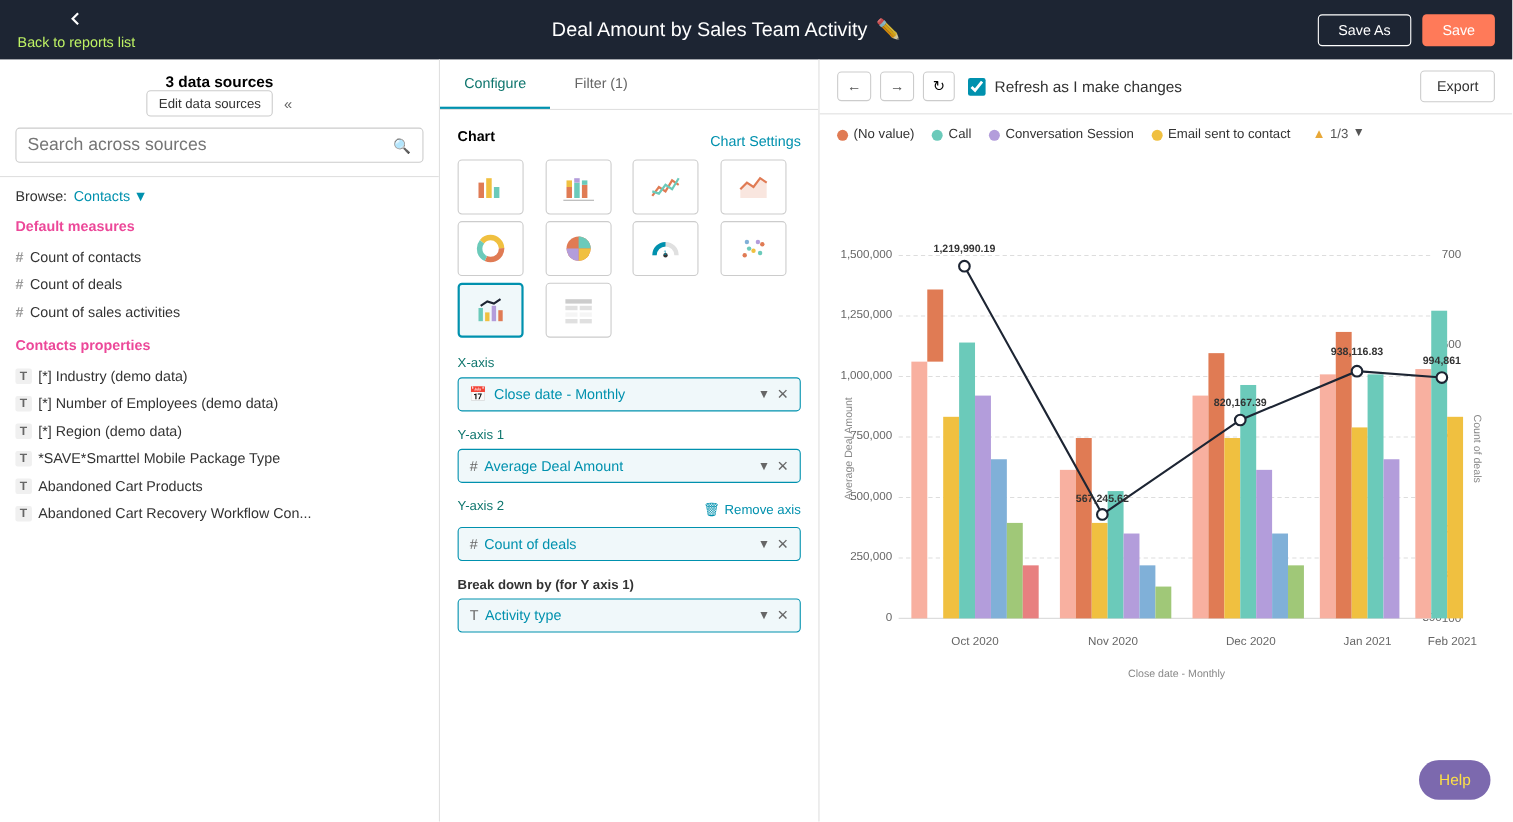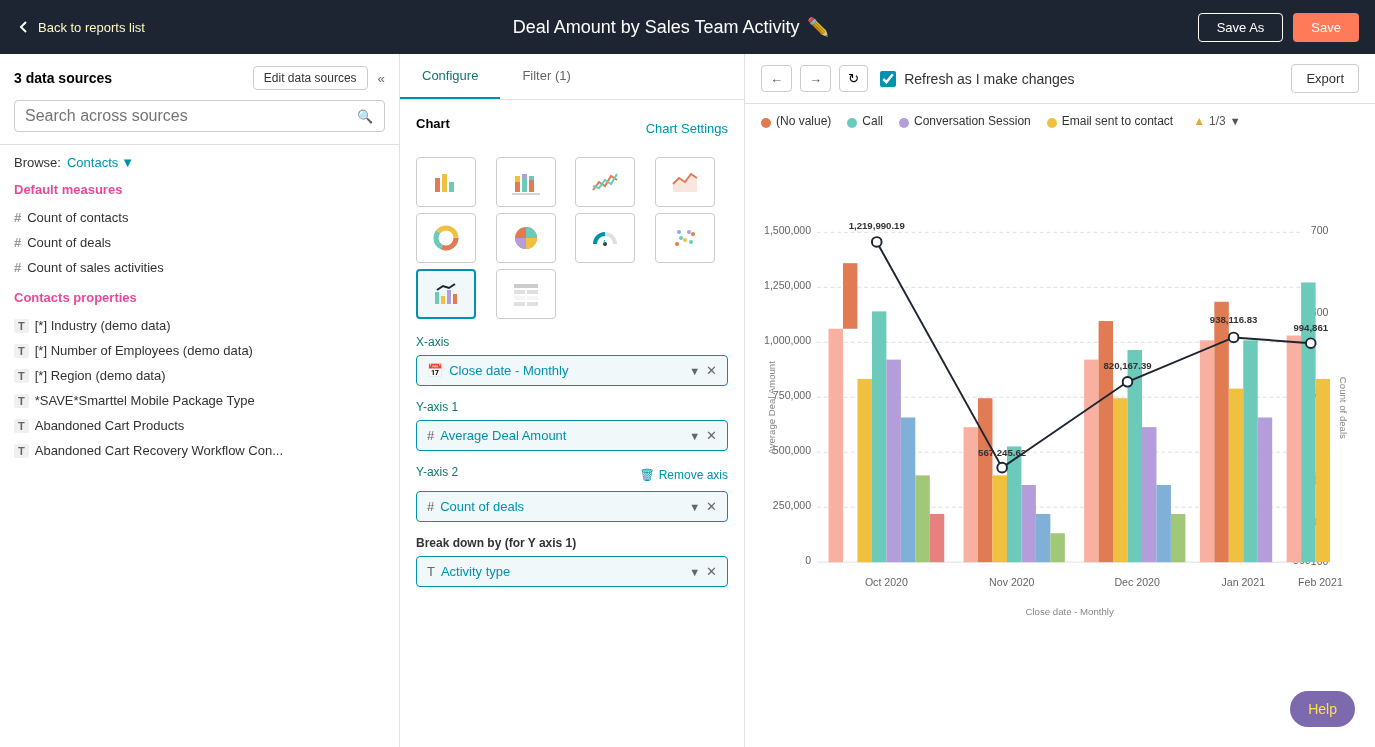--- a/index.html
+++ b/index.html
@@ -3,35 +3,35 @@
   <meta charset="utf-8">
   <style>
     * { box-sizing: border-box; margin: 0; padding: 0; }
     body { font-family: -apple-system, BlinkMacSystemFont, 'Segoe UI', Helvetica, Arial, sans-serif; font-size: 13px; background: #fff; overflow: hidden; }
 
     
     .top-header {
       display: flex; align-items: center; justify-content: space-between;
       background: #1d2533; color: #fff; height: 54px; padding: 0 16px;
     }
-    .back-btn { display: flex; align-items: center; gap: 6px; color: #fef9c3; font-size: 13px; cursor: pointer; background: none; border: none; }
+    .back-btn { display: flex; align-items: center; gap: 6px; color: #bef264; font-size: 13px; cursor: pointer; background: none; border: none; flex-direction: column; }
     .back-btn svg { width: 16px; height: 16px; fill: none; stroke: #fff; stroke-width: 2; }
     .report-title { display: flex; align-items: center; gap: 8px; font-size: 18px; font-weight: 500; }
     .edit-icon { cursor: pointer; opacity: 0.8; }
     .header-actions { display: flex; gap: 10px; }
     .save-as-btn { background: transparent; border: 1px solid #fff; color: #fff; padding: 6px 18px; border-radius: 4px; cursor: pointer; font-size: 13px; }
     .save-btn { background: #ff7a59; border: none; color: #fff; padding: 6px 18px; border-radius: 4px; cursor: pointer; font-size: 13px; }
 
     
     .main { display: flex; height: calc(747px - 54px); }
 
     
     .left-panel { width: 400px; border-right: 1px solid #e0e0e0; display: flex; flex-direction: column; overflow: hidden; }
     .left-top { padding: 12px 14px; border-bottom: 1px solid #e0e0e0; }
-    .data-sources-row { display: flex; align-items: center; justify-content: space-between; margin-bottom: 10px; }
+    .data-sources-row { display: flex; align-items: center; justify-content: space-between; margin-bottom: 10px; flex-direction: column; }
     .data-sources-label { font-size: 14px; font-weight: 600; }
     .edit-ds-btn { background: #fff; border: 1px solid #ccc; color: #333; padding: 4px 10px; border-radius: 4px; cursor: pointer; font-size: 12px; }
     .collapse-btn { background: none; border: none; cursor: pointer; color: #666; margin-left: 6px; }
     .search-box { display: flex; align-items: center; border: 1px solid #ccc; border-radius: 4px; padding: 6px 10px; background: #fff; }
     .search-box input { border: none; outline: none; flex: 1; font-size: 16px; }
     .search-icon { color: #666; margin-left: 4px; }
 
     .left-content { overflow-y: auto; padding: 10px 14px; flex: 1; }
     .browse-row { display: flex; align-items: center; gap: 6px; margin-bottom: 12px; font-size: 13px; }
     .browse-label { color: #333; }
@@ -194,21 +194,21 @@
       </div>
     </div>
   </div>
 
   <div class="mid-panel">
     <div class="tabs-row">
       <div class="tab active">Configure</div>
       <div class="tab">Filter (1)</div>
     </div>
     <div class="mid-content">
-      <div style="display:flex;align-items:center;justify-content:space-between;margin-bottom:16px;">
+      <div style="display:flex;align-items:center;justify-content:space-between;margin-bottom:4px;">
         <span class="chart-section-title">Chart</span>
         <span class="chart-settings-link">Chart Settings</span>
       </div>
 
       <div class="chart-icons-grid">
 
         <button class="chart-icon-btn">
           <svg viewBox="0 0 28 28">
               <rect x="3" y="10" width="5" height="14" fill="#e07b54"></rect>
               <rect x="10" y="6" width="5" height="18" fill="#f0c040"></rect>

